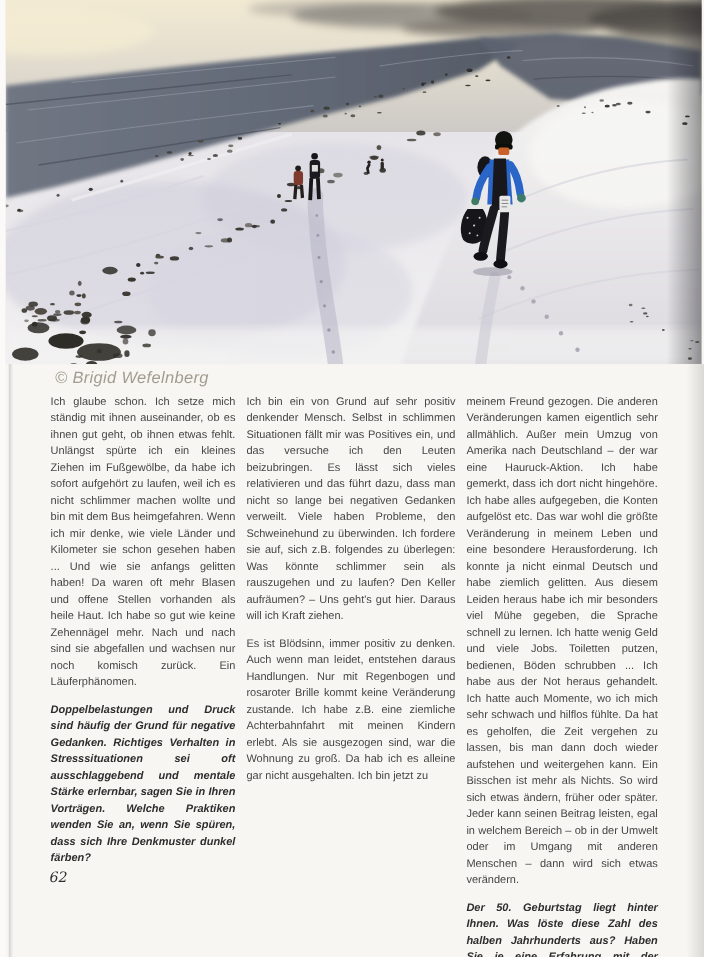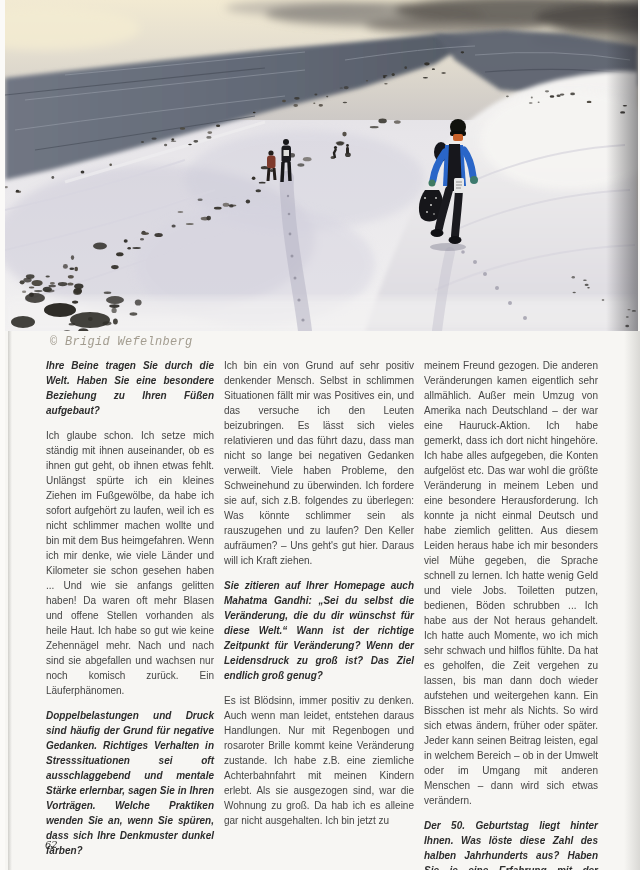--- a/index.html
+++ b/index.html
@@ -10,42 +10,42 @@
   }
   
   .photo{
     position:absolute;left:5px;top:0;width:633px;height:331px;margin:0;
     overflow:hidden;background:#dfdde2;
   }
   .photo svg{display:block;}
   
   .credit{
     position:absolute;left:50px;top:335px;
-    font-family:Liberation Mono, monospace;font-style:italic;
-    font-size:12px;color:#a39d90;letter-spacing:.3px;
+    font-family:Liberation Sans, sans-serif;font-style:italic;
+    font-size:15px;color:#a39d90;letter-spacing:.3px;
   }
   
   .columns{
     position:absolute;left:46px;top:358px;width:552px;
     display:grid;grid-template-columns:168px 190px 174px;column-gap:10px;
   }
   .col{min-width:0;}
   .col p{
     margin:0 0 10px 0;
     font-size:10px;line-height:15px;color:#454545;
     text-align:justify;
   }
   .col p.question{
     font-weight:bold;font-style:italic;color:#2d2d2d;
   }
   
   .pagenum{
-    position:absolute;left:45px;top:839px;
+    position:absolute;left:45px;top:791px;
     font-family:"DejaVu Serif",serif;font-style:italic;
-    font-size:10px;color:#30302e;
+    font-size:13px;color:#30302e;
   }
   
   .edge-right{
     position:absolute;right:0;top:331px;width:16px;height:539px;
     background:linear-gradient(to right,rgba(140,140,135,0) 0%,rgba(140,140,135,.28) 100%);
   }
   .edge-left-crease{
     position:absolute;left:8px;top:331px;width:4px;height:539px;
     background:linear-gradient(to right,rgba(120,120,114,.30),rgba(120,120,114,0));
   }
@@ -367,27 +367,25 @@
       </g>
 
       <rect x="601" width="32" height="331" fill="url(#edgeDark)"></rect>
     </svg>
   </figure>
 
   <div class="credit">© Brigid Wefelnberg</div>
 
   <div class="columns">
     <div class="col">
-        <p class="question">Ihre Beine tragen Sie durch die Welt. Haben Sie eine besondere Beziehung zu Ihren Füßen aufgebaut?</p>
         <p class="answer">Ich glaube schon. Ich setze mich ständig mit ihnen auseinander, ob es ihnen gut geht, ob ihnen etwas fehlt. Unlängst spürte ich ein kleines Ziehen im Fußgewölbe, da habe ich sofort aufgehört zu laufen, weil ich es nicht schlimmer machen wollte und bin mit dem Bus heimgefahren. Wenn ich mir denke, wie viele Länder und Kilometer sie schon gesehen haben ... Und wie sie anfangs gelitten haben! Da waren oft mehr Blasen und offene Stellen vorhanden als heile Haut. Ich habe so gut wie keine Zehennägel mehr. Nach und nach sind sie abgefallen und wachsen nur noch komisch zurück. Ein Läuferphänomen.</p>
         <p class="question">Doppelbelastungen und Druck sind häufig der Grund für negative Gedanken. Richtiges Verhalten in Stresssituationen sei oft ausschlaggebend und mentale Stärke erlernbar, sagen Sie in Ihren Vorträgen. Welche Praktiken wenden Sie an, wenn Sie spüren, dass sich Ihre Denkmuster dunkel färben?</p>
       </div>
     <div class="col">
         <p class="answer">Ich bin ein von Grund auf sehr positiv denkender Mensch. Selbst in schlimmen Situationen fällt mir was Positives ein, und das versuche ich den Leuten beizubringen. Es lässt sich vieles relativieren und das führt dazu, dass man nicht so lange bei negativen Gedanken verweilt. Viele haben Probleme, den Schweinehund zu überwinden. Ich fordere sie auf, sich z.B. folgendes zu überlegen: Was könnte schlimmer sein als rauszugehen und zu laufen? Den Keller aufräumen? – Uns geht's gut hier. Daraus will ich Kraft ziehen.</p>
-        <p class="question">Sie zitieren auf Ihrer Homepage auch Mahatma Gandhi: „Sei du selbst die Veränderung, die du dir wünschst für diese Welt.“ Wann ist der richtige Zeitpunkt für Veränderung? Wenn der Leidensdruck zu groß ist? Das Ziel endlich groß genug?</p>
         <p class="answer">Es ist Blödsinn, immer positiv zu denken. Auch wenn man leidet, entstehen daraus Handlungen. Nur mit Regenbogen und rosaroter Brille kommt keine Veränderung zustande. Ich habe z.B. eine ziemliche Achterbahnfahrt mit meinen Kindern erlebt. Als sie ausgezogen sind, war die Wohnung zu groß. Da hab ich es alleine gar nicht ausgehalten. Ich bin jetzt zu</p>
       </div>
     <div class="col">
         <p class="answer">meinem Freund gezogen. Die anderen Veränderungen kamen eigentlich sehr allmählich. Außer mein Umzug von Amerika nach Deutschland – der war eine Hauruck-Aktion. Ich habe gemerkt, dass ich dort nicht hingehöre. Ich habe alles aufgegeben, die Konten aufgelöst etc. Das war wohl die größte Veränderung in meinem Leben und eine besondere Herausforderung. Ich konnte ja nicht einmal Deutsch und habe ziemlich gelitten. Aus diesem Leiden heraus habe ich mir besonders viel Mühe gegeben, die Sprache schnell zu lernen. Ich hatte wenig Geld und viele Jobs. Toiletten putzen, bedienen, Böden schrubben ... Ich habe aus der Not heraus gehandelt. Ich hatte auch Momente, wo ich mich sehr schwach und hilflos fühlte. Da hat es geholfen, die Zeit vergehen zu lassen, bis man dann doch wieder aufstehen und weitergehen kann. Ein Bisschen ist mehr als Nichts. So wird sich etwas ändern, früher oder später. Jeder kann seinen Beitrag leisten, egal in welchem Bereich – ob in der Umwelt oder im Umgang mit anderen Menschen – dann wird sich etwas verändern.</p>
         <p class="question">Der 50. Geburtstag liegt hinter Ihnen. Was löste diese Zahl des halben Jahrhunderts aus? Haben Sie je eine Erfahrung mit der „Midlife-Crisis“ gemacht?</p>
       </div>
   </div>
 
   <div class="pagenum">62</div>
 

